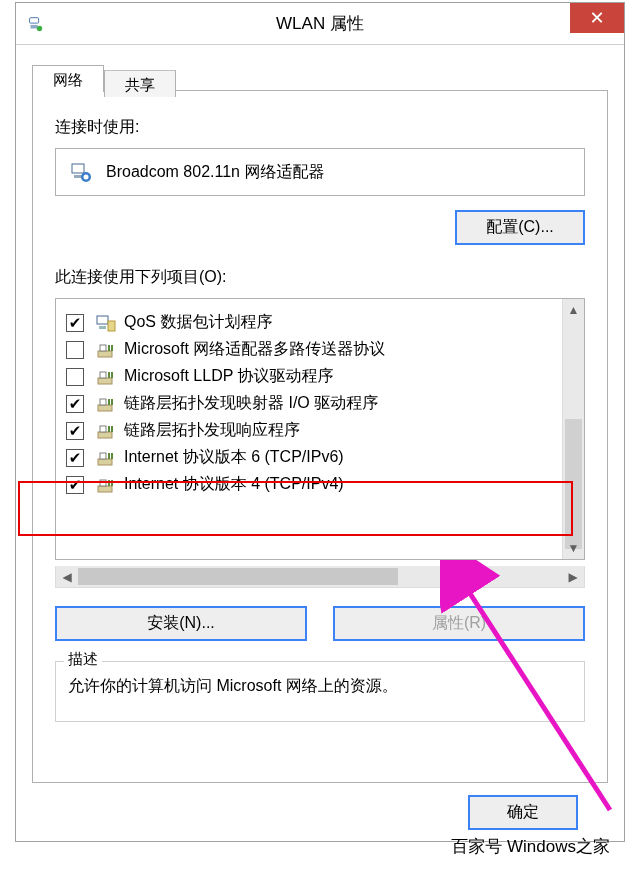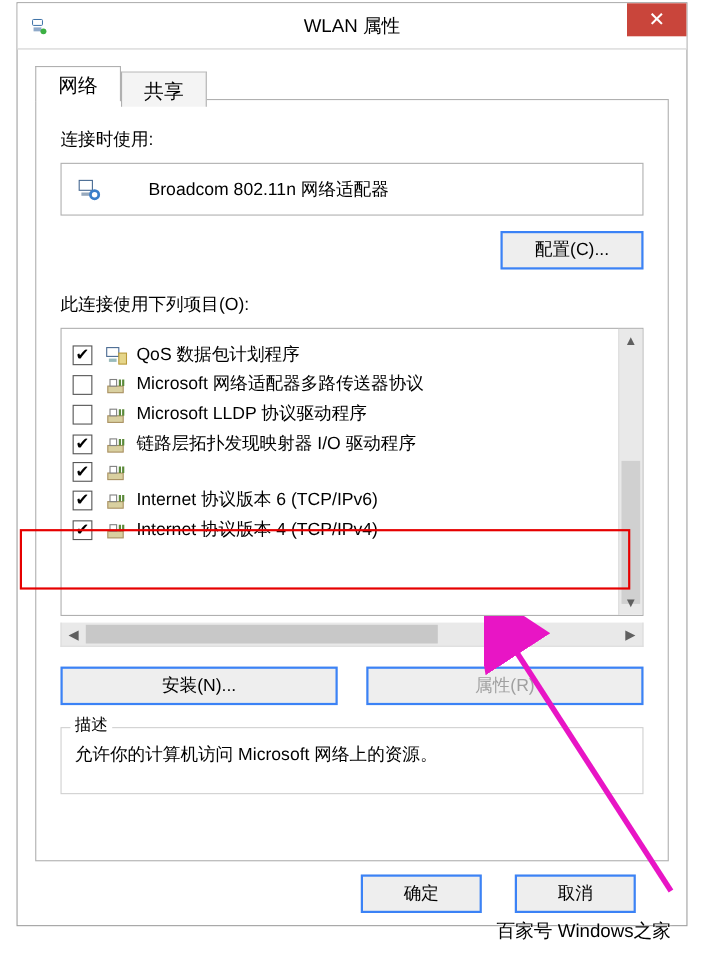--- a/index.html
+++ b/index.html
@@ -57,21 +57,21 @@
     display: flex;
     align-items: flex-end;
     height: 32px;
     position: relative;
   }
   .tab {
     padding: 5px 20px 2px 20px;
     border: 1px solid #b0b0b0;
     border-bottom: none;
     background: #fff;
-    font-size: 18px;
+    font-size: 15px;
     cursor: pointer;
     position: relative;
     top: 1px;
     z-index: 2;
   }
   .tab.inactive {
     background: #f4f4f4;
     border-top: 1px solid #c0c0c0;
     top: 6px;
     z-index: 1;
@@ -82,21 +82,20 @@
     flex: 1;
     padding: 26px 22px 20px 22px;
     margin-top: -1px;
   }
   .label { font-size: 16px; margin-bottom: 10px; display: block; }
   .adapter-box {
     border: 1px solid #b0b0b0;
     padding: 12px 14px;
     display: flex; align-items: center;
     margin-bottom: 14px;
-    gap: 29px;
   }
   .adapter-icon { width: 22px; height: 22px; margin-right: 14px; }
   .adapter-name { font-size: 16px; }
   .row-right { display: flex; justify-content: flex-end; margin-bottom: 22px; }
   .btn {
     min-width: 130px;
     padding: 5px 18px;
     background: #eeeeee;
     border: 2px solid #3b82f6;
     font-size: 16px;
@@ -309,20 +308,21 @@
               <span>链路层拓扑发现映射器 I/O 驱动程序</span>
             </div>
             <div class="item-row">
               <span class="chk checked"></span>
               <span class="proto-icon"><svg viewBox="0 0 20 18">
                   <rect x="2" y="10" width="14" height="6" fill="#d9d0a0" stroke="#a89060"></rect>
                   <rect x="4" y="4" width="6" height="6" fill="#fff" stroke="#808080"></rect>
                   <line x1="13" y1="4" x2="13" y2="10" stroke="#5b8a3a" stroke-width="2"></line>
                   <line x1="16" y1="4" x2="16" y2="10" stroke="#5b8a3a" stroke-width="2"></line>
                 </svg></span>
+              <span>链路层拓扑发现响应程序</span>
             </div>
             <div class="item-row">
               <span class="chk checked"></span>
               <span class="proto-icon"><svg viewBox="0 0 20 18">
                   <rect x="2" y="10" width="14" height="6" fill="#d9d0a0" stroke="#a89060"></rect>
                   <rect x="4" y="4" width="6" height="6" fill="#fff" stroke="#808080"></rect>
                   <line x1="13" y1="4" x2="13" y2="10" stroke="#5b8a3a" stroke-width="2"></line>
                   <line x1="16" y1="4" x2="16" y2="10" stroke="#5b8a3a" stroke-width="2"></line>
                 </svg></span>
               <span>Internet 协议版本 6 (TCP/IPv6)</span>
@@ -360,21 +360,20 @@
 
       <div class="desc-group">
         <span class="legend">描述</span>
         <span>允许你的计算机访问 Microsoft 网络上的资源。</span>
       </div>
 
     </div>
 
     <div class="dlg-buttons">
       <button class="btn">确定</button>
-      <button class="btn">取消</button>
     </div>
 
   </div>
 </div>
 
 <div class="highlight-box"></div>
 
 <svg class="annotation-arrow" width="200" height="280">
   <defs>
     <marker id="ah" markerWidth="18" markerHeight="18" refX="4" refY="9" orient="auto">

